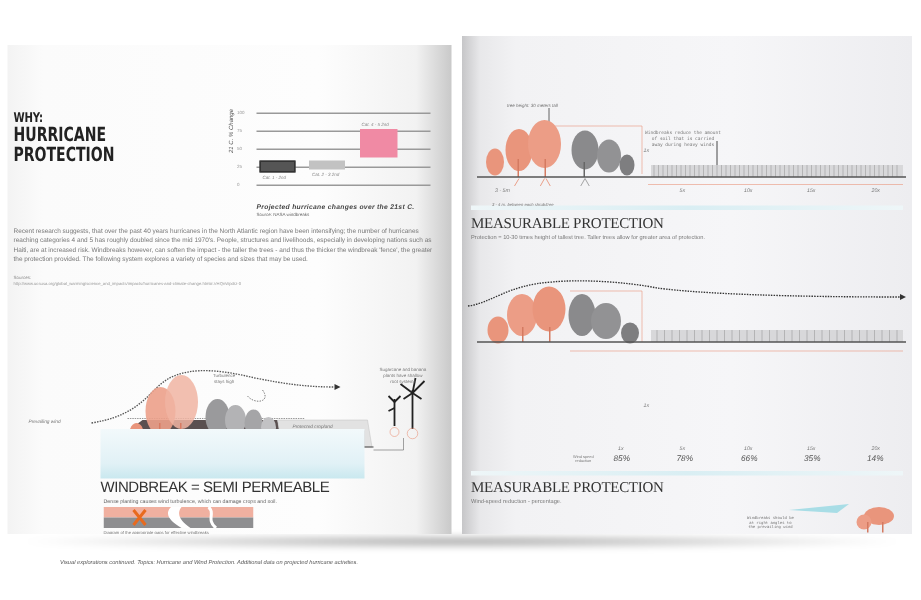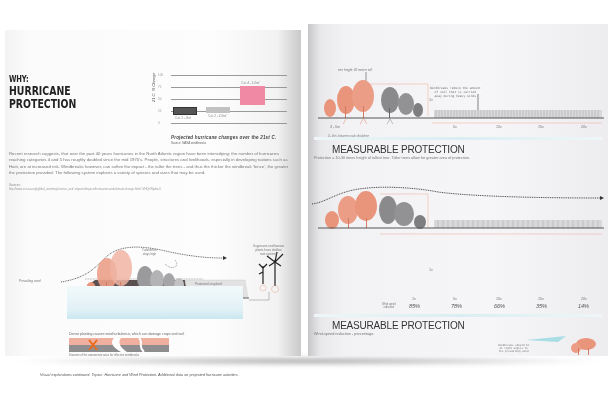--- a/index.html
+++ b/index.html
@@ -37,21 +37,21 @@
   .water { left: 62px; top: 256px; width: 176px; height: 33px;
     background: linear-gradient(to bottom, #f2f9fb 0%, #e1f1f6 70%, #c9e8ef 100%); }
   .wb-title { left: 62px; top: 290px; font-size: 10px; color: #333; white-space: nowrap; letter-spacing: -0.3px; }
   .wb-sub { left: 64px; top: 302px; font-size: 3.5px; color: #666; white-space: nowrap; }
   .gap-diagram { left: 64px; top: 308px; width: 100px; height: 14px; }
   .gap-caption { left: 64px; top: 323px; font-size: 2.8px; color: #777; white-space: nowrap; }
   .ann { font-size: 3.2px; font-style: italic; color: #777; white-space: nowrap; }
   .ann-c { font-size: 3px; color: #777; text-align: center; line-height: 4px; }
 
   
-  .mp-title { left: 24px; font-size: 10px; color: #333; white-space: nowrap; letter-spacing: -0.2px; }
+  .mp-title { left: 6px; font-size: 10px; color: #333; white-space: nowrap; letter-spacing: -0.2px; font-family: Liberation Serif, serif; }
   .mp-sub { left: 6px; font-size: 3.8px; color: #777; white-space: nowrap; }
   .hr-blue { left: 6px; height: 3px; width: 288px; background: linear-gradient(to right, #eef6f8, #d9eef3, #eef6f8); }
   .dist-label { font-size: 3.5px; font-style: italic; color: #777; }
   .pct { font-size: 5.5px; font-style: italic; color: #555; }
   .caption { left: 40px; top: 373px; font-size: 3.8px; font-style: italic; color: #555; white-space: nowrap; }
 </style>
 </head>
 <body>
 
 <div class="book-shadow"></div>
@@ -150,20 +150,21 @@
     <div>stays high</div>
   </div>
   <div class="abs ann" style="left:190px;top:252px">Protected cropland</div>
   <div class="abs ann-c" style="left:248px;top:214px">
     <div>Sugarcane and banana</div>
     <div>plants have shallow</div>
     <div>root systems</div>
   </div>
 
   <div class="abs water"></div>
+  <div class="abs wb-title">WINDBREAK = SEMI PERMEABLE</div>
   <div class="abs wb-sub">Dense planting causes wind turbulence, which can damage crops and soil.</div>
   <svg class="abs gap-diagram" viewBox="0 0 100 14">
     <rect x="0" y="0" width="100" height="7" fill="#f0b0a0"></rect>
     <rect x="0" y="7" width="100" height="7" fill="#8e8e90"></rect>
     <path d="M45 0 C 40 5, 45 10, 52 14 L58 14 C 52 10, 48 5, 52 0 Z" fill="#ffffff"></path>
     <path d="M70 0 C 75 4, 68 8, 75 14" stroke="#fff" stroke-width="2" fill="none"></path>
     <path d="M20 2 L28 12 M28 2 L20 12" stroke="#e86a1e" stroke-width="2"></path>
   </svg>
   <div class="abs gap-caption">Diagram of the appropriate gaps for effective windbreaks</div>
 </div>

